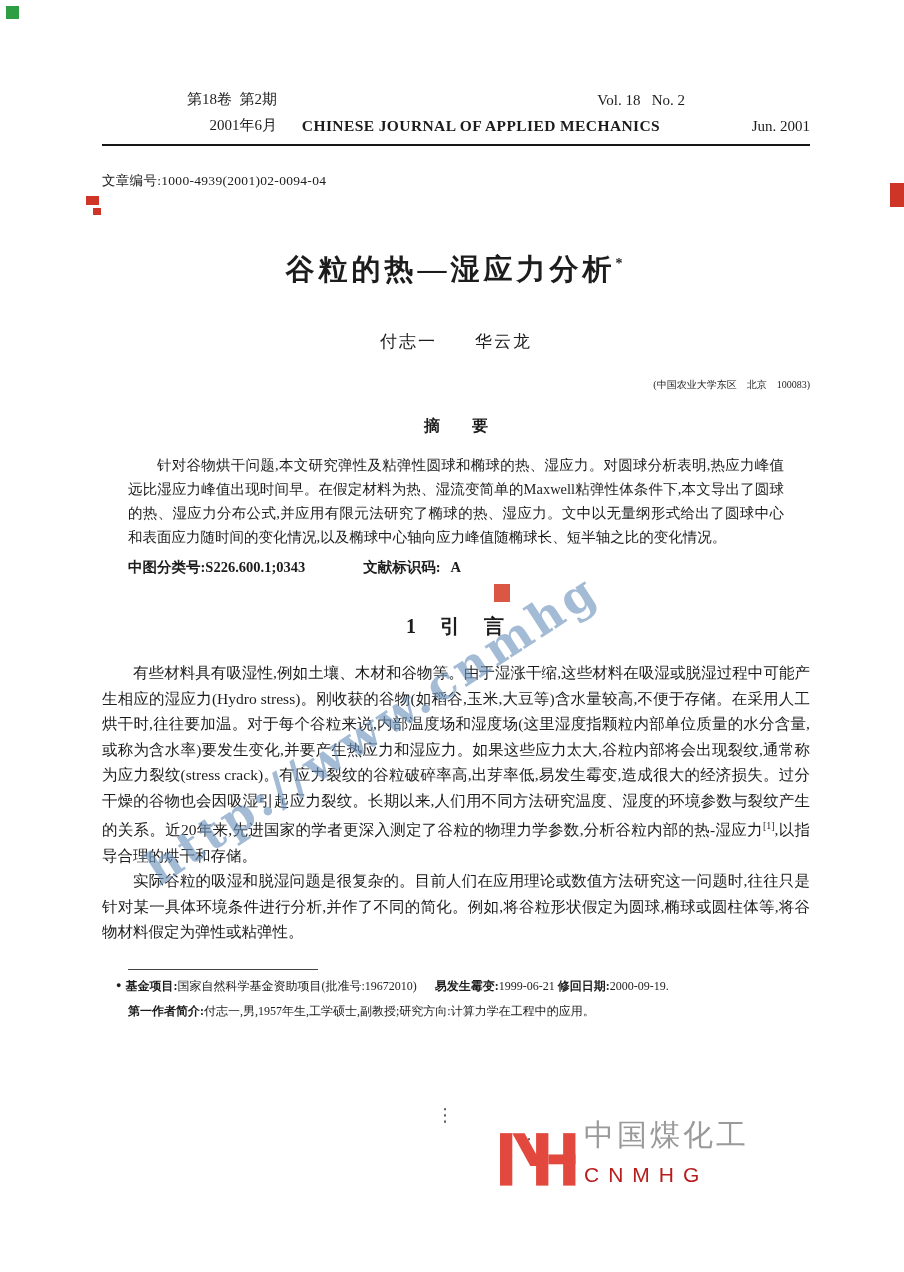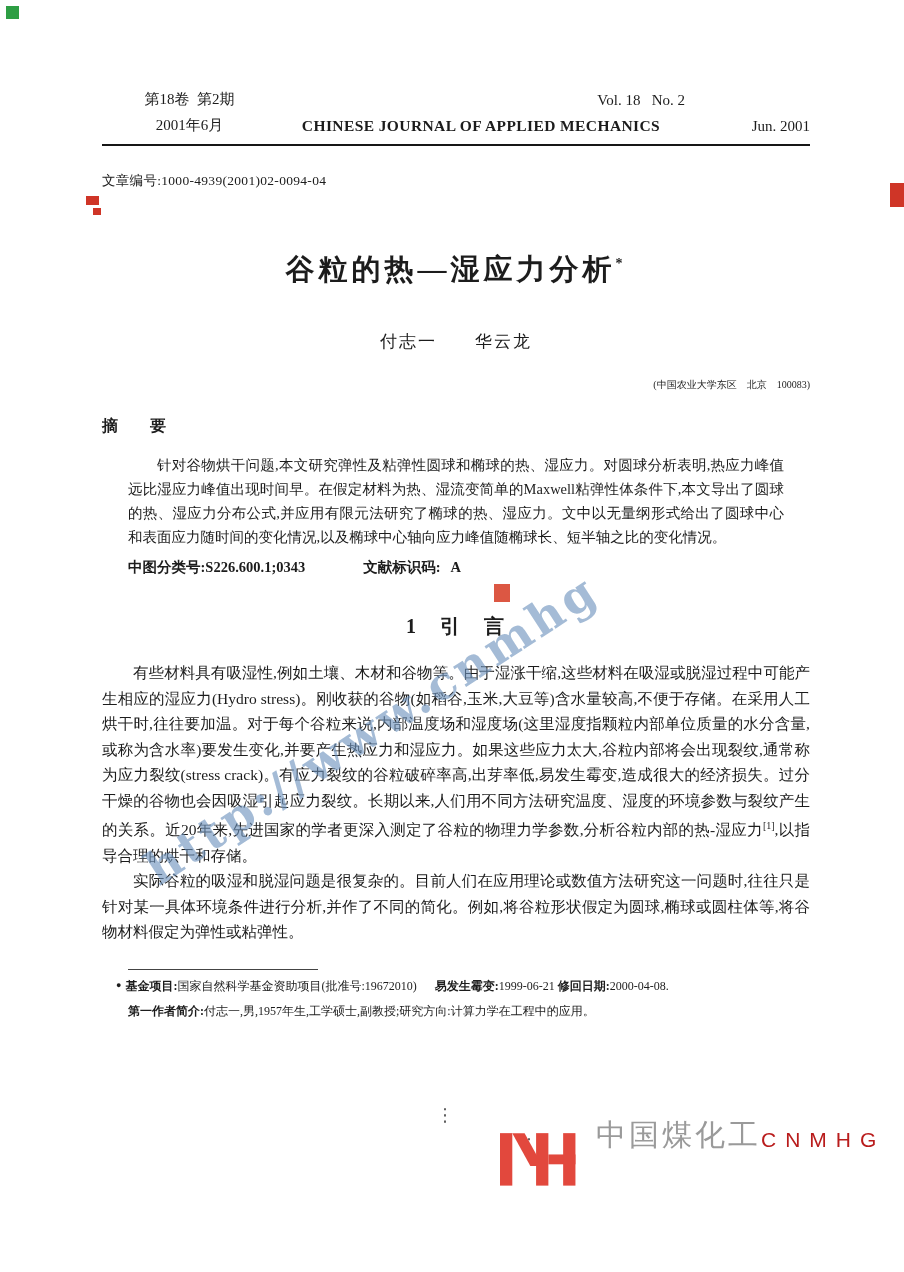--- a/index.html
+++ b/index.html
@@ -5,36 +5,36 @@
   html,body{margin:0;padding:0;background:#e9e9e9;}
   .sheet{
     position:relative;width:904px;height:1272px;background:#fefefdf5;background:#fff;
     font-family:"Liberation Serif","DejaVu Serif",serif;color:#1c1c1c;
     overflow:hidden;margin:0 auto;
   }
   .content{position:relative;z-index:2;padding:90px 94px 0 102px;}
 
   
   .jheader{display:grid;grid-template-columns:175px 1fr 125px;align-items:end;font-size:15px;}
-  .jheader .l{text-align:center;white-space:pre;}
+  .jheader .l{text-align:right;white-space:pre;}
   .jheader .c{text-align:center;white-space:pre;}
   .jheader .r{text-align:right;white-space:pre;}
   .jheader-row2{margin-top:7px;}
   .journal-en{font-weight:bold;font-size:15.5px;letter-spacing:.4px;}
   .header-rule{border:0;border-top:2.5px solid #161616;margin:9px 0 0 0;}
 
   .article-no{margin-top:26px;font-size:13.5px;letter-spacing:.3px;}
 
   .title{margin-top:60px;text-align:center;font-size:29px;font-weight:bold;letter-spacing:4px;}
   .title sup{font-size:14px;}
 
   .authors{margin-top:40px;text-align:center;font-size:17px;letter-spacing:2px;}
   .affil{margin-top:25px;text-align:right;font-size:10px;}
 
-  .abs-head{margin-top:24px;font-size:16px;font-weight:bold;}
+  .abs-head{margin-top:24px;text-align:center;font-size:16px;font-weight:bold;}
   .abs-body{width:656px;margin:12px auto 0 auto;font-size:14.5px;line-height:24px;
             text-align:justify;text-indent:2em;}
   .kw-line{width:656px;margin:12px auto 0 auto;font-size:14.5px;font-weight:bold;}
   .clc-line{width:656px;margin:9px auto 0 auto;font-size:14.5px;font-weight:bold;}
   .clc-gap{display:inline-block;width:58px;}
   .doc-code{margin-left:10px;}
 
   .sec-head{margin-top:36px;text-align:center;font-size:20px;font-weight:bold;letter-spacing:2px;}
 
   .body-par{font-size:15.5px;line-height:25.5px;text-align:justify;text-indent:2em;margin:0;}
@@ -65,21 +65,21 @@
   .red-dash-1{left:86px;top:196px;width:13px;height:9px;background:#cf3527;}
   .red-dash-2{left:93px;top:208px;width:8px;height:7px;background:#cf3527;}
   .red-mark-a{left:494px;top:584px;width:16px;height:18px;background:#d8452f;opacity:.9;}
 
   .scan-dots{position:absolute;z-index:2;color:#555;font-size:18px;line-height:1;}
   .dots-1{left:436px;top:1106px;}
   .dots-2{left:520px;top:1136px;}
 
   
   .brand{position:absolute;left:500px;top:1118px;z-index:2;display:flex;align-items:flex-start;}
-  .brand-txt{margin-left:14px;display:flex;flex-direction:row;}
+  .brand-txt{margin-left:2px;display:flex;flex-direction:column;}
   .brand-cn{font-family:"Liberation Sans","DejaVu Sans",sans-serif;font-size:30px;
             color:#9a9a9a;letter-spacing:3px;line-height:1.15;}
   .brand-en{font-family:"Liberation Sans","DejaVu Sans",sans-serif;font-size:21px;
             color:#b91c1c;letter-spacing:9px;margin-top:10px;}
 </style>
 </head>
 <body>
 
 <div class="sheet">
 
@@ -137,21 +137,21 @@
 
     <h2 class="sec-head">1　引　言</h2>
 
     <p class="body-par first"><span>有些材料具有吸湿性,例如土壤、木材和谷物等。由于湿涨干缩,这些材料在吸湿或脱湿过程中可能产生相应的湿应力(Hydro stress)。刚收获的谷物(如稻谷,玉米,大豆等)含水量较高,不便于存储。在采用人工烘干时,往往要加温。对于每个谷粒来说,内部温度场和湿度场(这里湿度指颗粒内部单位质量的水分含量,或称为含水率)要发生变化,并要产生热应力和湿应力。如果这些应力太大,谷粒内部将会出现裂纹,通常称为应力裂纹(stress crack)。有应力裂纹的谷粒破碎率高,出芽率低,易发生霉变,造成很大的经济损失。过分干燥的谷物也会因吸湿引起应力裂纹。长期以来,人们用不同方法研究温度、湿度的环境参数与裂纹产生的关系。近20年来,先进国家的学者更深入测定了谷粒的物理力学参数,分析谷粒内部的热-湿应力</span><sup>[1]</sup><span>,以指导合理的烘干和存储。</span></p>
 
     <p class="body-par">实际谷粒的吸湿和脱湿问题是很复杂的。目前人们在应用理论或数值方法研究这一问题时,往往只是针对某一具体环境条件进行分析,并作了不同的简化。例如,将谷粒形状假定为圆球,椭球或圆柱体等,将谷物材料假定为弹性或粘弹性。</p>
 
     <div class="footnote">
       <div class="fn-rule"></div>
       <p class="fn1">
-        <span class="fn-bullet">●</span><b>基金项目:</b><span>国家自然科学基金资助项目(批准号:19672010)</span><span class="fn-sp"></span><b>易发生霉变:</b><span>1999-06-21</span>&nbsp;<b>修回日期:</b><span>2000-04-08.</span>
+        <span class="fn-bullet">●</span><b>基金项目:</b><span>国家自然科学基金资助项目(批准号:19672010)</span><span class="fn-sp"></span><b>易发生霉变:</b><span>1999-06-21</span>&nbsp;<b>修回日期:</b><span>2000-09-19.</span>
       </p>
       <p class="fn2">
         <b>第一作者简介:</b><span>付志一,男,1957年生,工学硕士,副教授;研究方向:计算力学在工程中的应用。</span>
       </p>
     </div>
 
   </div>
 </div>
 
 </body></html>

